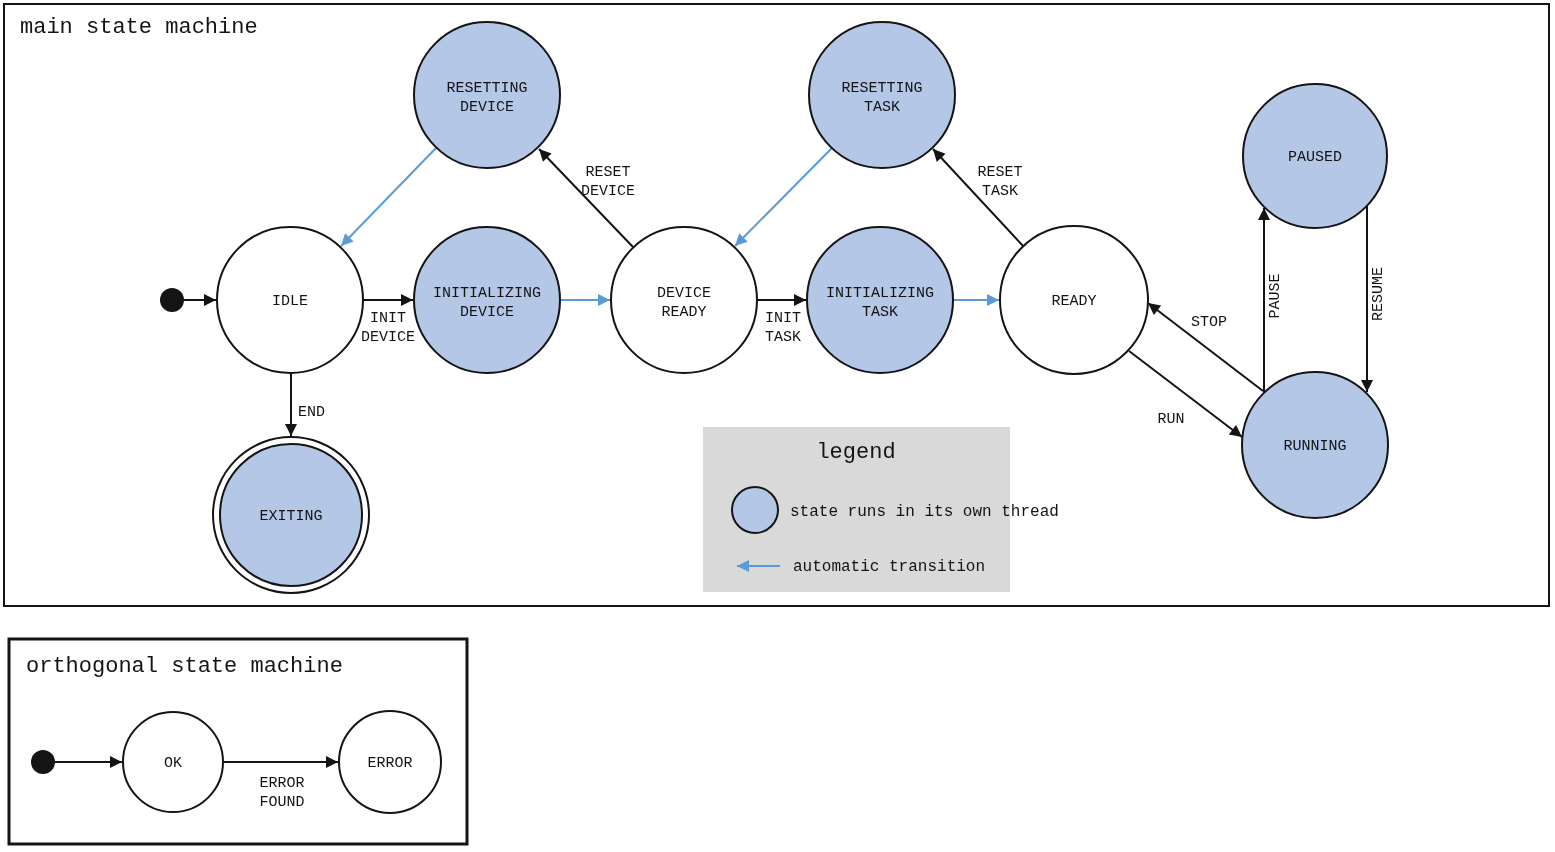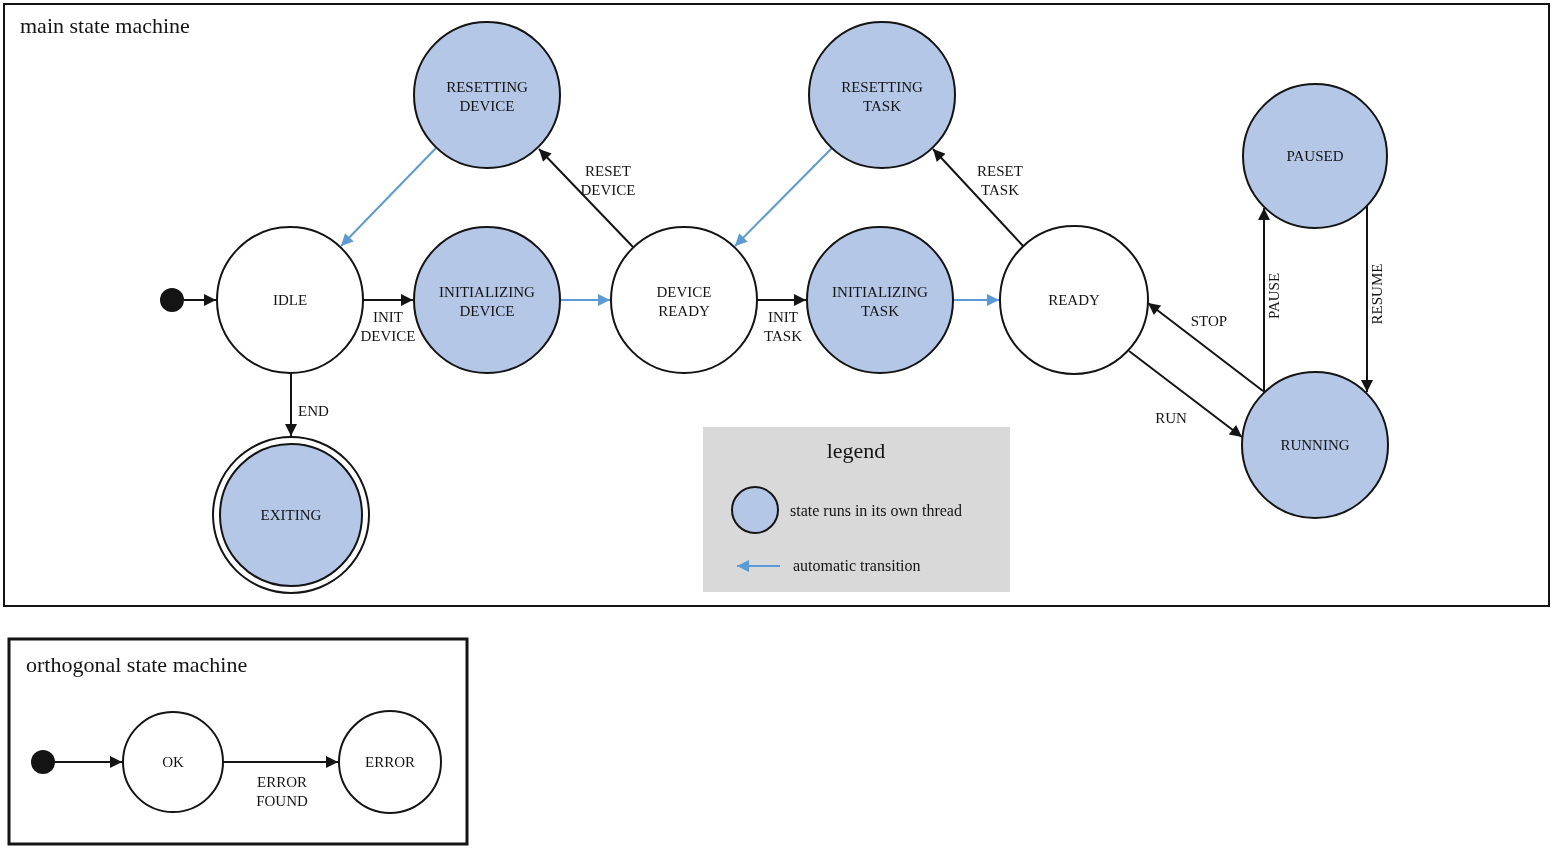--- a/index.html
+++ b/index.html
@@ -1,17 +1,17 @@
 <!DOCTYPE html>
 <html><head>
 <meta charset="utf-8">
 <style>
   html,body{margin:0;padding:0;background:#ffffff;}
   .canvas{position:relative;width:1555px;height:852px;background:#ffffff;
-          font-family:Liberation Serif, serif;}
+          font-family:Liberation Mono, monospace;}
   svg text{fill:#141414;}
   .frame-title{font-size:22px;}
   .state-label{font-size:15px;text-anchor:middle;}
   .trans-label{font-size:15px;text-anchor:middle;}
   .trans-label-start{font-size:15px;text-anchor:start;}
   .legend-title{font-size:22px;text-anchor:middle;}
   .legend-item{font-size:16px;}
   line.trans{stroke:#141414;stroke-width:2;}
   circle.state{stroke:#141414;stroke-width:2;}
 </style>

